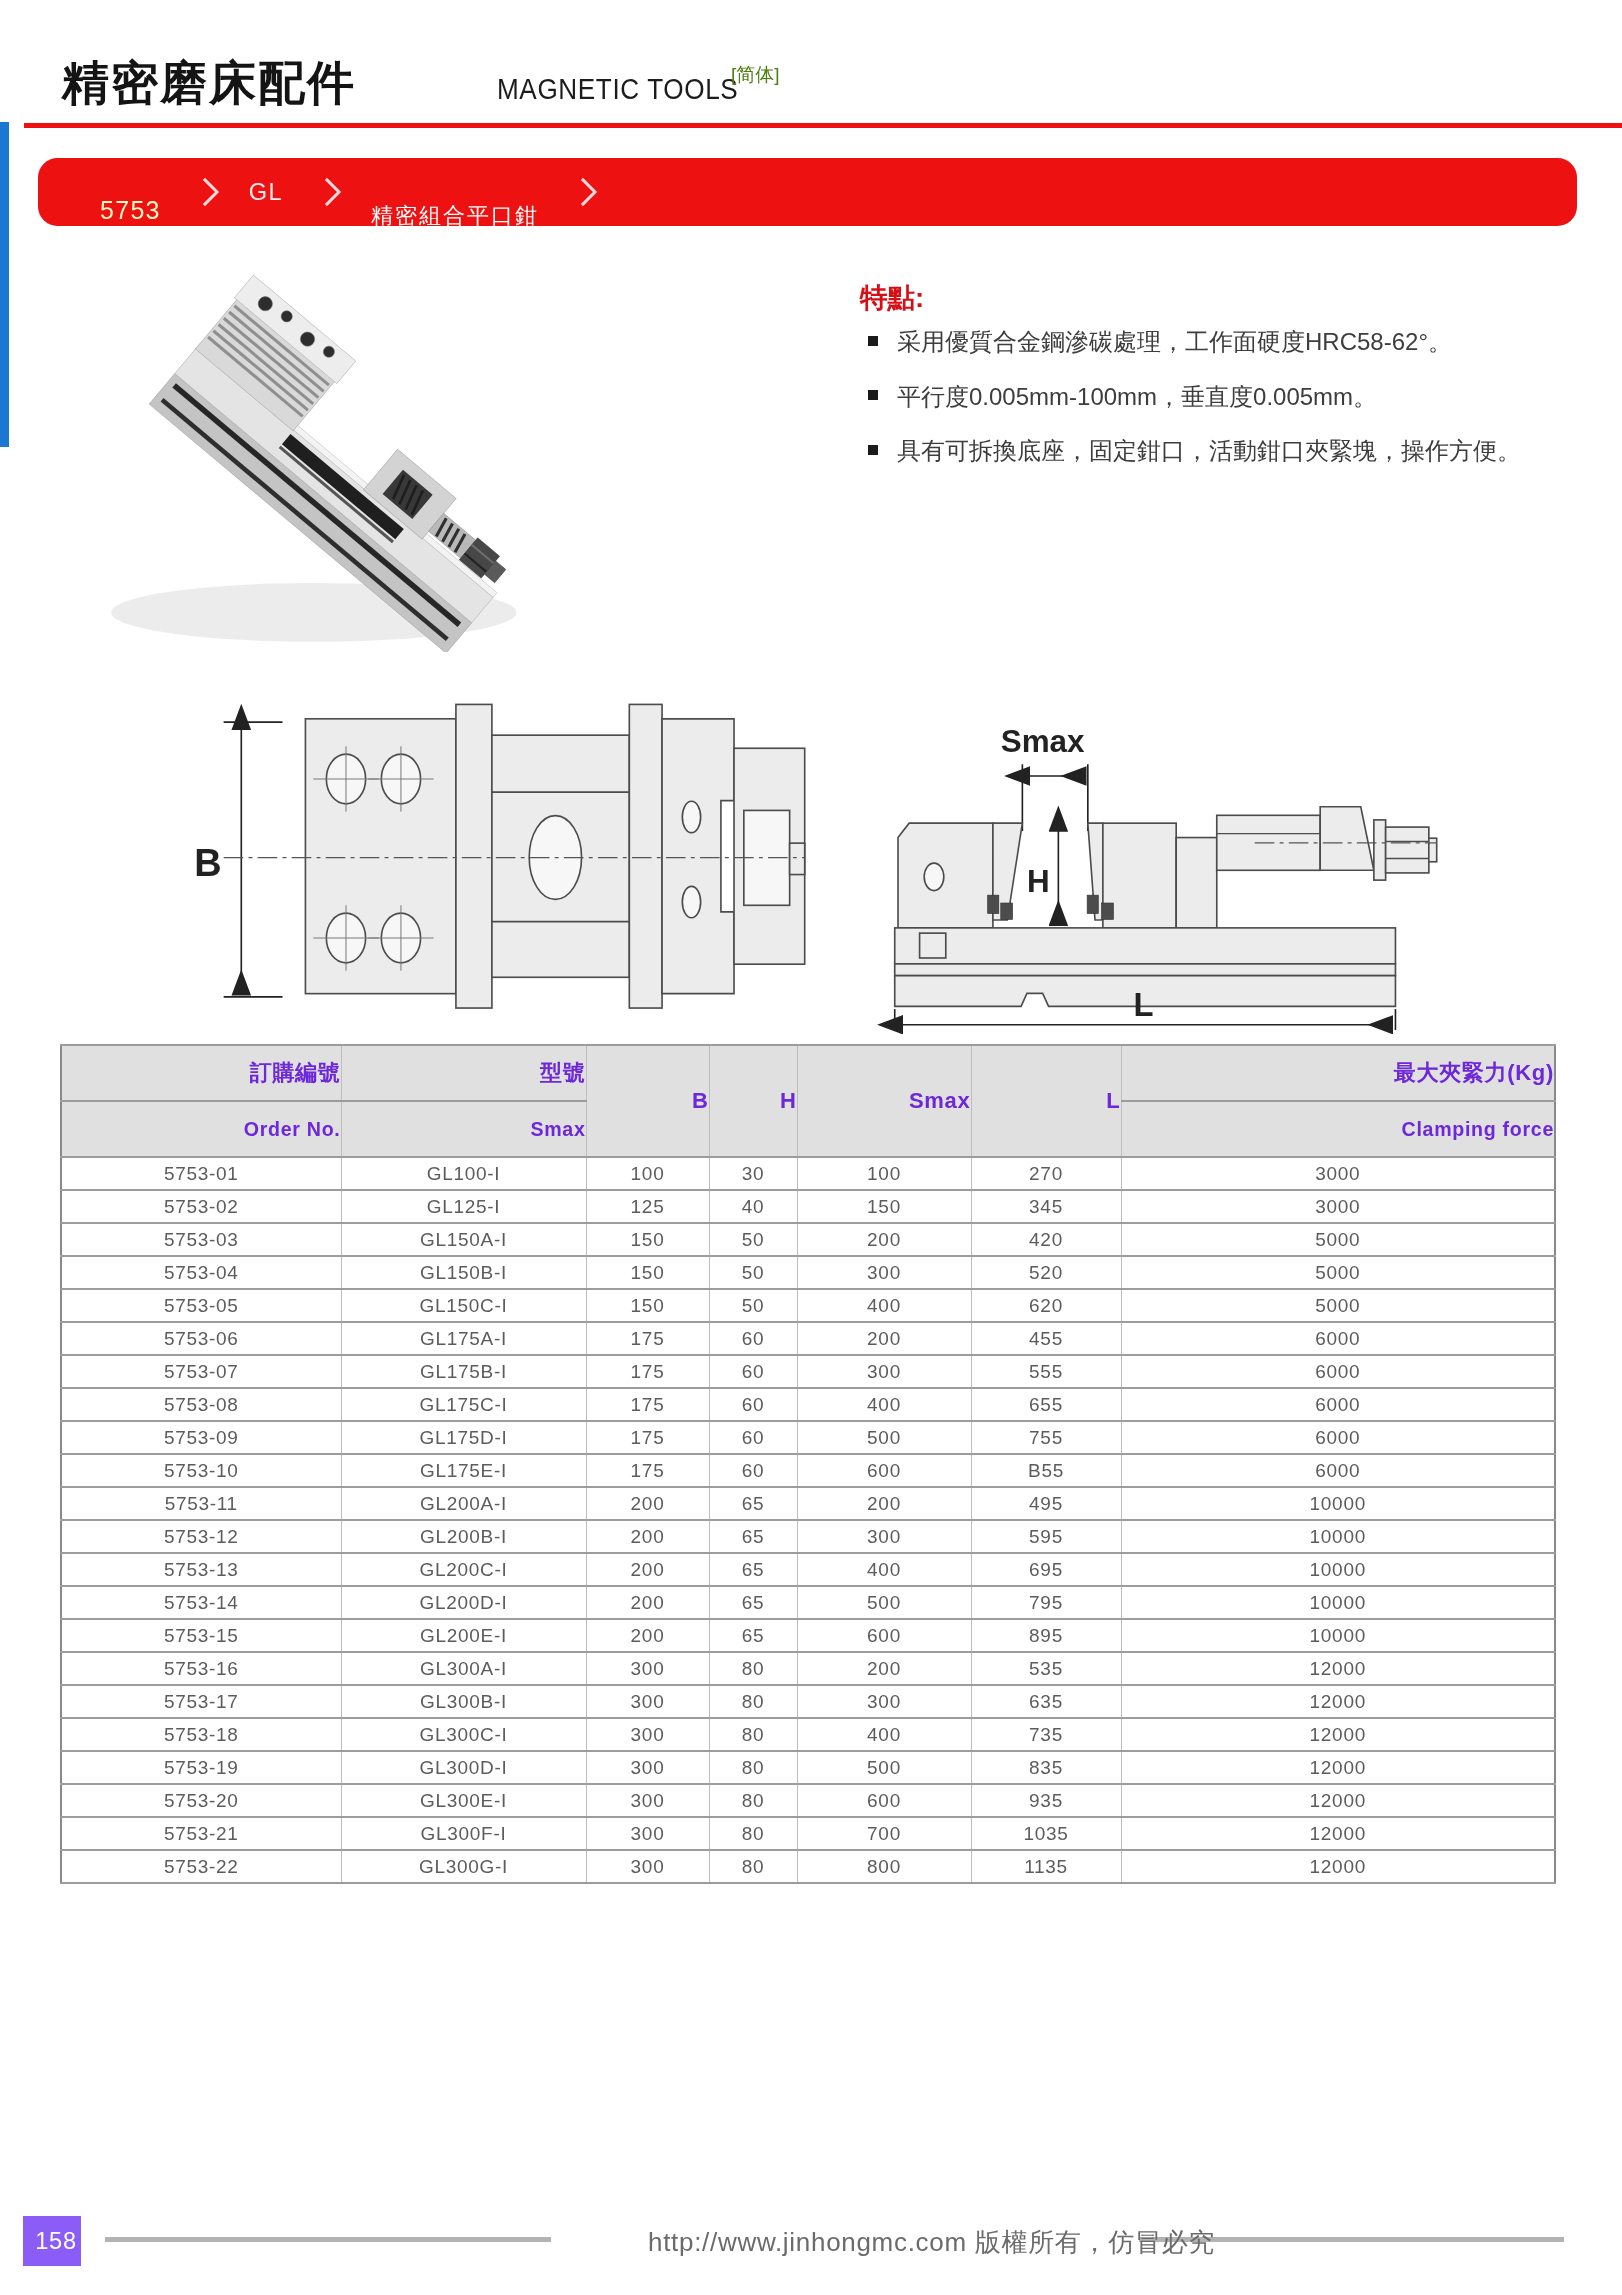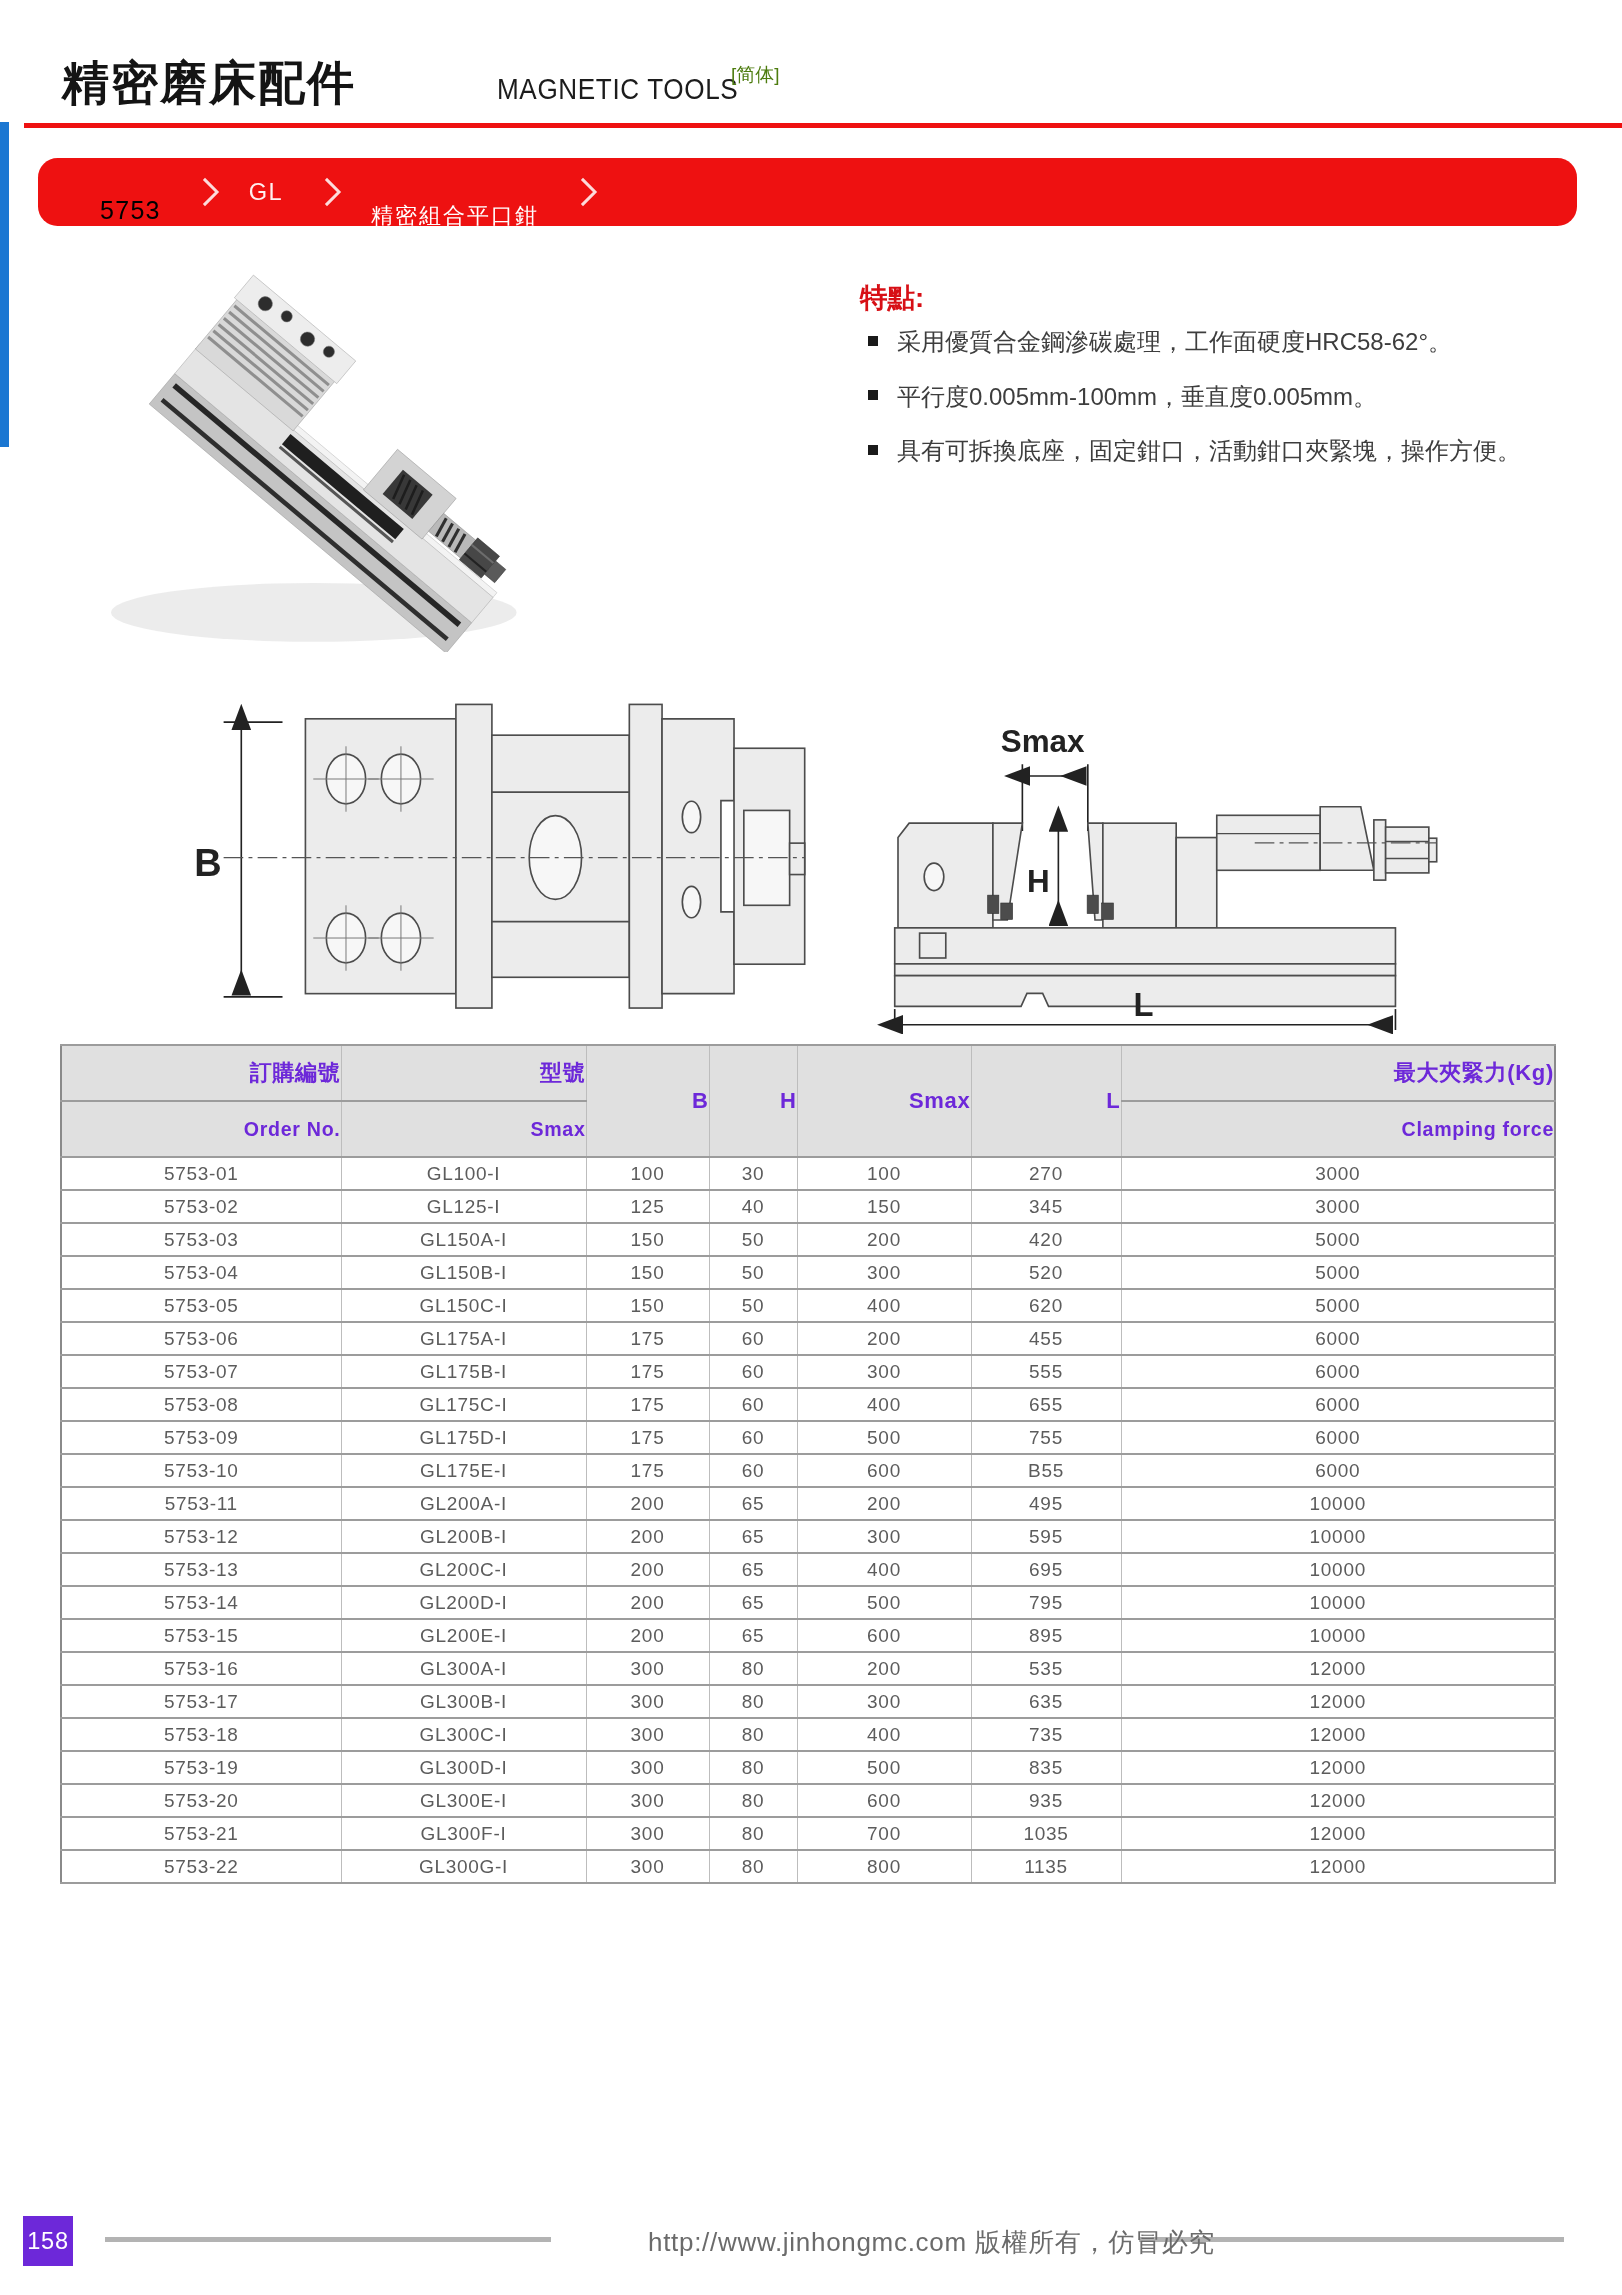--- a/index.html
+++ b/index.html
@@ -12,21 +12,21 @@
   .variant-tag{position:absolute;left:731px;top:62px;font-size:19px;color:#4d7c0f;}
   .logo{position:absolute;left:1400px;top:3.3px;width:196px;height:85px;}
   .logo-cn{position:absolute;left:26px;top:34px;font-size:23.6px;font-weight:800;color:#111;letter-spacing:2.6px;}
   .logo-jh{position:absolute;left:71px;top:-10.5px;font-size:73px;font-weight:800;font-style:italic;color:#e8100c;letter-spacing:-5.2px;}
   .logo-reg{position:absolute;left:158px;top:30px;font-size:17.7px;color:#111;}
   .header-rule{position:absolute;left:24px;top:123px;width:1598px;height:4.6px;background:#ee1111;}
   .side-bar{position:absolute;left:0;top:122px;width:9.2px;height:325px;background:#1b77d2;}
 
   
   .crumb-bar{position:absolute;left:38px;top:158px;width:1539px;height:68px;background:#ee1111;border-radius:19.6px;display:flex;align-items:center;padding-left:62px;box-sizing:border-box;gap:34px;}
-  .crumb-0{font-size:25px;color:#000000;letter-spacing:1.3px;margin-top:36px;}
+  .crumb-0{font-size:25px;color:#fef9c3;letter-spacing:1.3px;margin-top:36px;}
   .crumb-1{font-size:23.6px;color:#ffefef;letter-spacing:1.3px;}
   .crumb-2{font-size:22px;color:#ffffff;font-weight:400;letter-spacing:2px;margin-top:48px;}
   .chev{width:17px;height:17px;border-top:3.3px solid rgba(255,255,255,.85);border-right:3.3px solid rgba(255,255,255,.85);transform:rotate(45deg);flex:0 0 auto;}
 
   
   .feat-head{position:absolute;left:860px;top:280px;font-size:27.5px;font-weight:800;color:#d70f15;}
   .feat-list{position:absolute;left:868px;top:330px;width:720px;list-style:none;margin:0;padding:0;}
   .feat-list li{position:relative;margin-bottom:31px;font-size:24px;color:#3d3d3d;padding-left:29px;line-height:23.6px;}
   .feat-list li .sq{position:absolute;left:0;top:5.9px;width:9.8px;height:9.8px;background:#1a1a1a;}
 
@@ -44,21 +44,21 @@
   
   #spec-table{position:absolute;left:60px;top:1044px;width:1494px;border-collapse:collapse;table-layout:fixed;border:2.6px solid #8a8a8a;}
   #spec-table th,#spec-table td{border-left:1.3px solid #bdbdbd;border-right:1.3px solid #bdbdbd;border-top:2.6px solid #9c9c9c;border-bottom:2.6px solid #9c9c9c;text-align:center;vertical-align:middle;padding:0;}
   #spec-table thead tr{height:56px;}
   #spec-table thead th{background:#e0e0e0;font-size:22px;color:#6d28d9;font-weight:700;letter-spacing:0.7px;text-align:right;}
   #spec-table thead th.en{font-size:19.6px;}
   #spec-table tbody tr{height:33px;background:#fff;}
   #spec-table tbody td{font-size:19px;color:#5c5c5c;font-weight:400;letter-spacing:0.7px;}
 
   
-  .page-badge{position:absolute;left:23px;top:2216px;width:50px;height:50px;background:#6d28d9;color:#fff;font-size:23.6px;display:flex;align-items:center;justify-content:center;letter-spacing:0.7px;}
+  .page-badge{position:absolute;left:23px;top:2216px;width:50px;height:50px;background:#8b5cf6;color:#fff;font-size:23.6px;display:flex;align-items:center;justify-content:center;letter-spacing:0.7px;padding-left:8px;}
   .foot-line{position:absolute;top:2237px;height:4.6px;background:#b3b3b3;}
   .foot-line.l{left:105px;width:446px;}
   .foot-line.r{left:1139px;width:425px;}
   .copyright{position:absolute;left:648px;top:2225px;font-size:26px;color:#6b6b6b;letter-spacing:0.7px;}
 </style>
 </head>
 <body>
 
 <div id="page">
 

